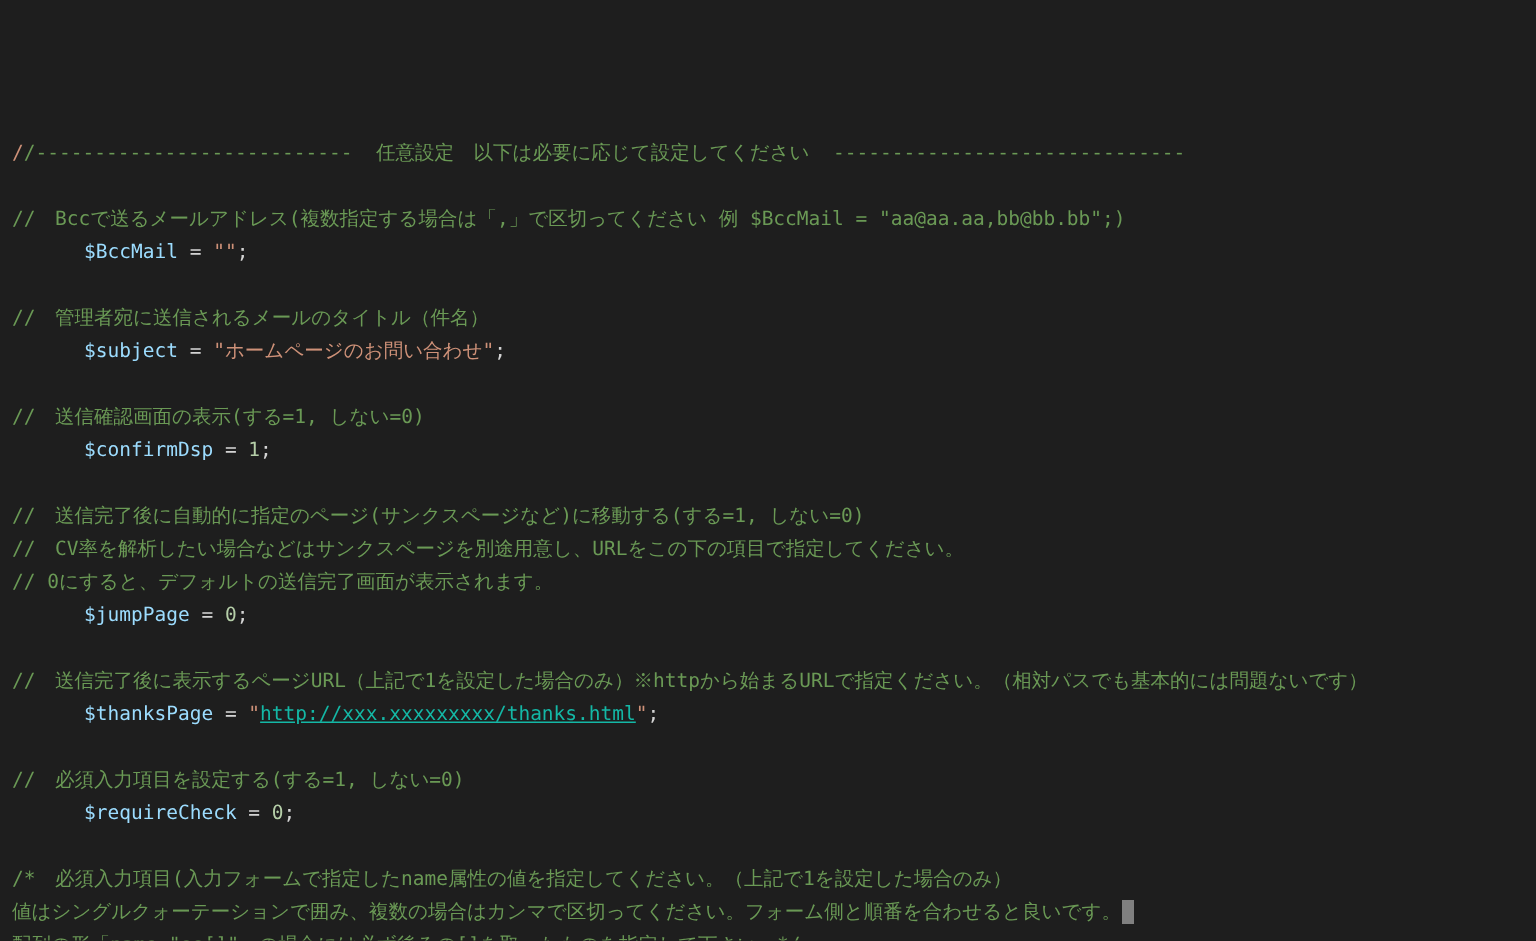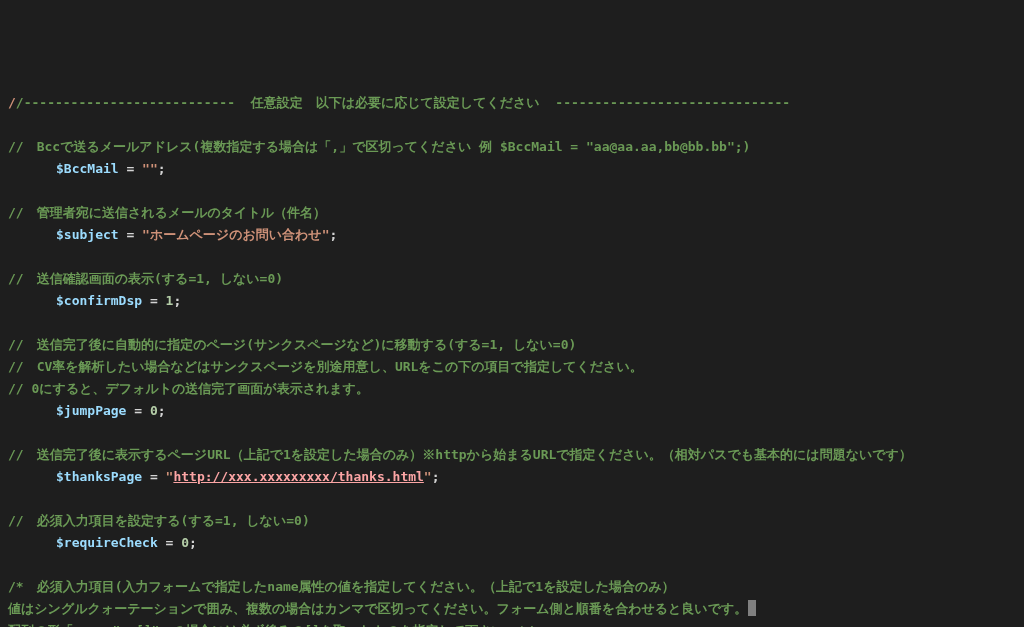--- a/index.html
+++ b/index.html
@@ -18,22 +18,22 @@
       height: 627px;
       overflow: hidden;
       white-space: pre;
     }
     .comment { color: #6a9955; }
     .variable { color: #9cdcfe; margin-left: 48px; }
     .string { color: #ce9178; }
     .number { color: #b5cea8; }
     .operator { color: #d4d4d4; }
     .semicolon { color: #d4d4d4; }
-    .url { color: #fca5a5; text-decoration: underline; }
-    .line { display: block; min-height: 22px; font-weight: bold; }
+    .url { color: #14b8a6; text-decoration: underline; }
+    .line { display: block; min-height: 22px; }
     .cursor {
       display: inline-block;
       width: 8px;
       height: 16px;
       background: #808080;
       vertical-align: text-bottom;
       margin-left: 1px;
     }
     .header-left { color: #ce9178; }
   </style>

